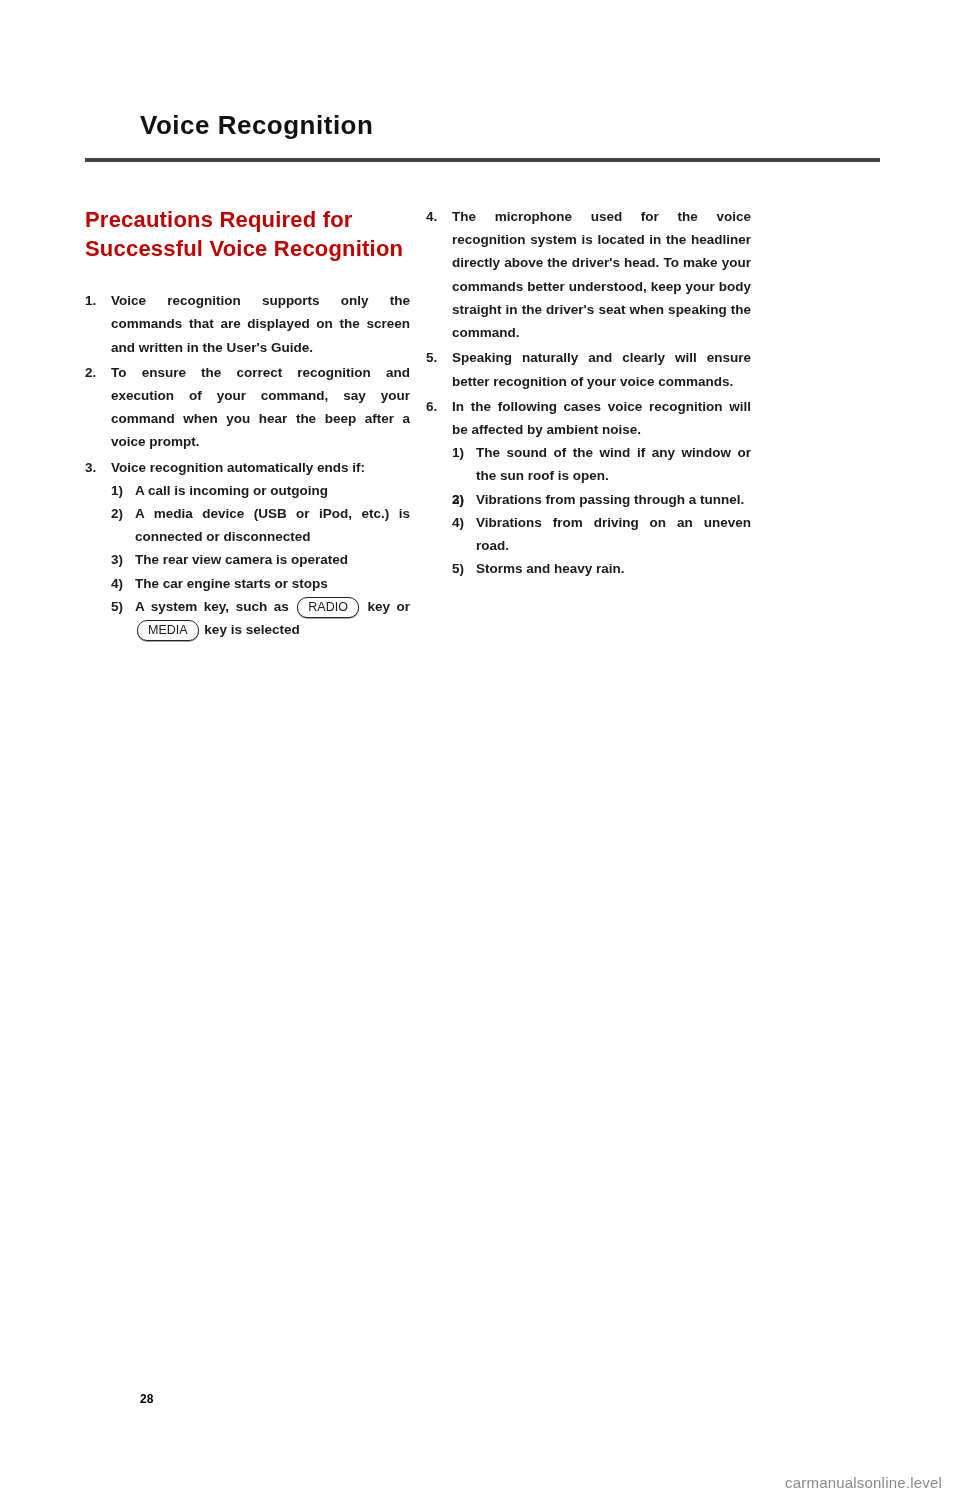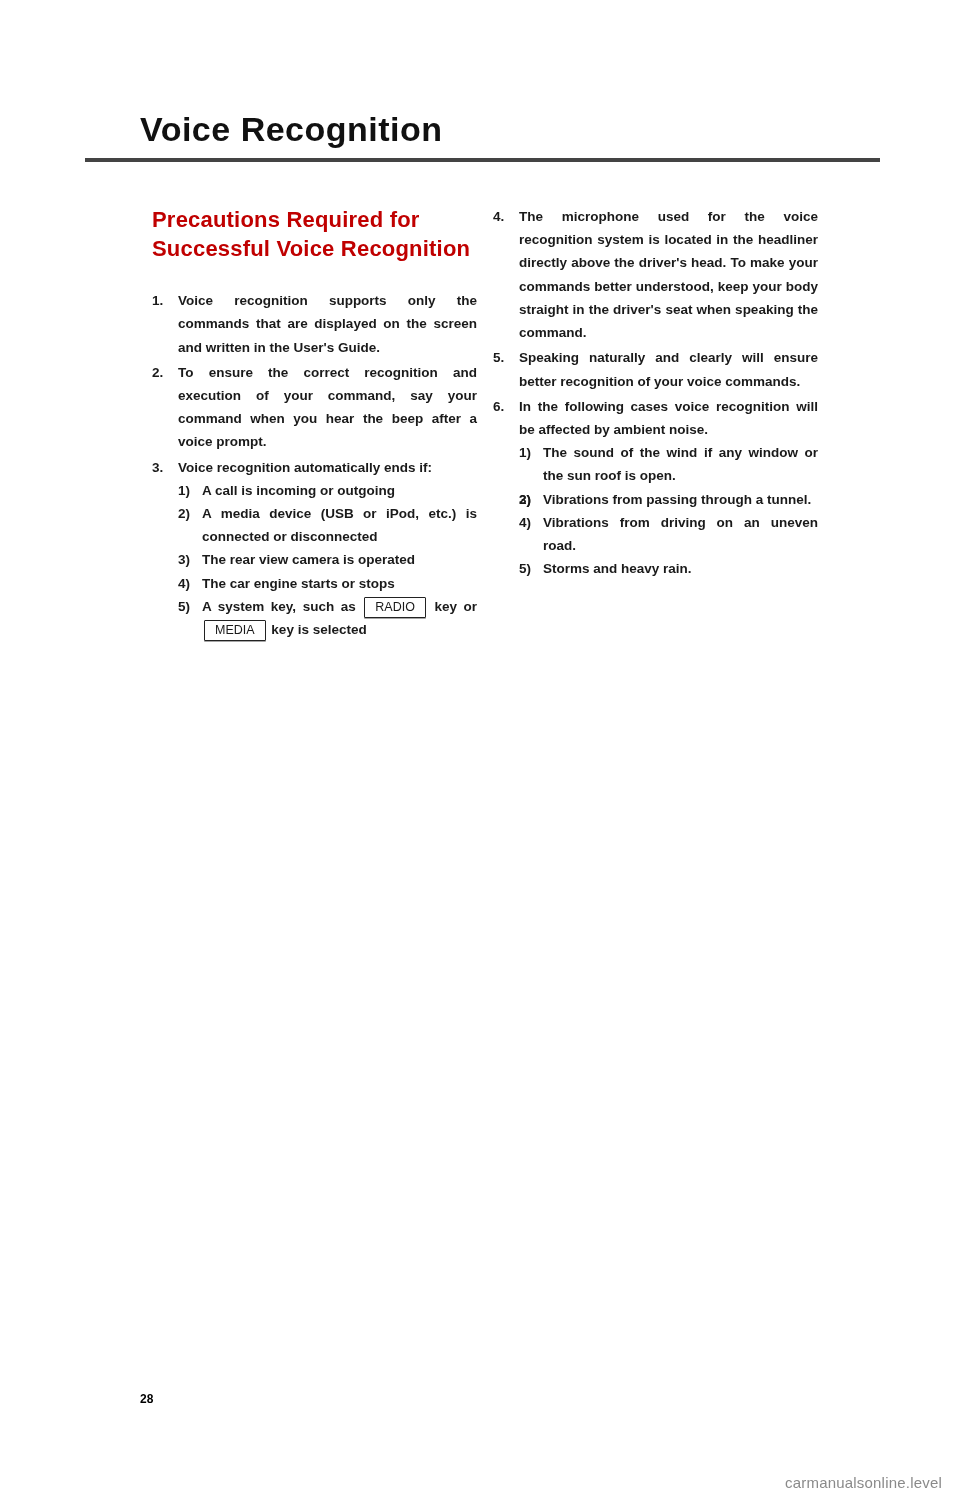--- a/index.html
+++ b/index.html
@@ -16,41 +16,40 @@
     overflow: hidden;
   }
   .page {
     position: absolute;
     inset: 0;
   }
   .page-title {
     position: absolute;
     left: 140px;
     top: 110px;
-    font-size: 34px;
+    font-size: 26px;
     font-weight: bold;
     letter-spacing: 0.5px;
     color: #111;
   }
   .title-rule {
     position: absolute;
     left: 85px;
     top: 158px;
     width: 795px;
     height: 4px;
     background: #444;
   }
   .columns {
     position: absolute;
     left: 85px;
     top: 205px;
     width: 800px;
     display: flex;
     gap: 16px;
-    justify-content: center;
   }
   .col {
     width: 325px;
   }
   .section-heading {
     color: #c00000;
     font-size: 22px;
     font-weight: bold;
     line-height: 1.32;
     letter-spacing: 0.2px;
@@ -90,21 +89,21 @@
     text-align: justify;
   }
   .sub-list > li > .marker {
     position: absolute;
     left: 0;
     top: 0;
   }
   .keycap {
     display: inline-block;
     border: 1px solid #222;
-    border-radius: 1px;
+    border-radius: 10px;
     background: #fff;
     padding: 0 10px;
     margin: 0 2px;
     font-size: 12.5px;
     font-weight: normal;
     line-height: 1.5;
     vertical-align: baseline;
     box-shadow: 0 1px 0 rgba(0,0,0,0.35);
     font-family: "Liberation Sans", sans-serif;
   }

